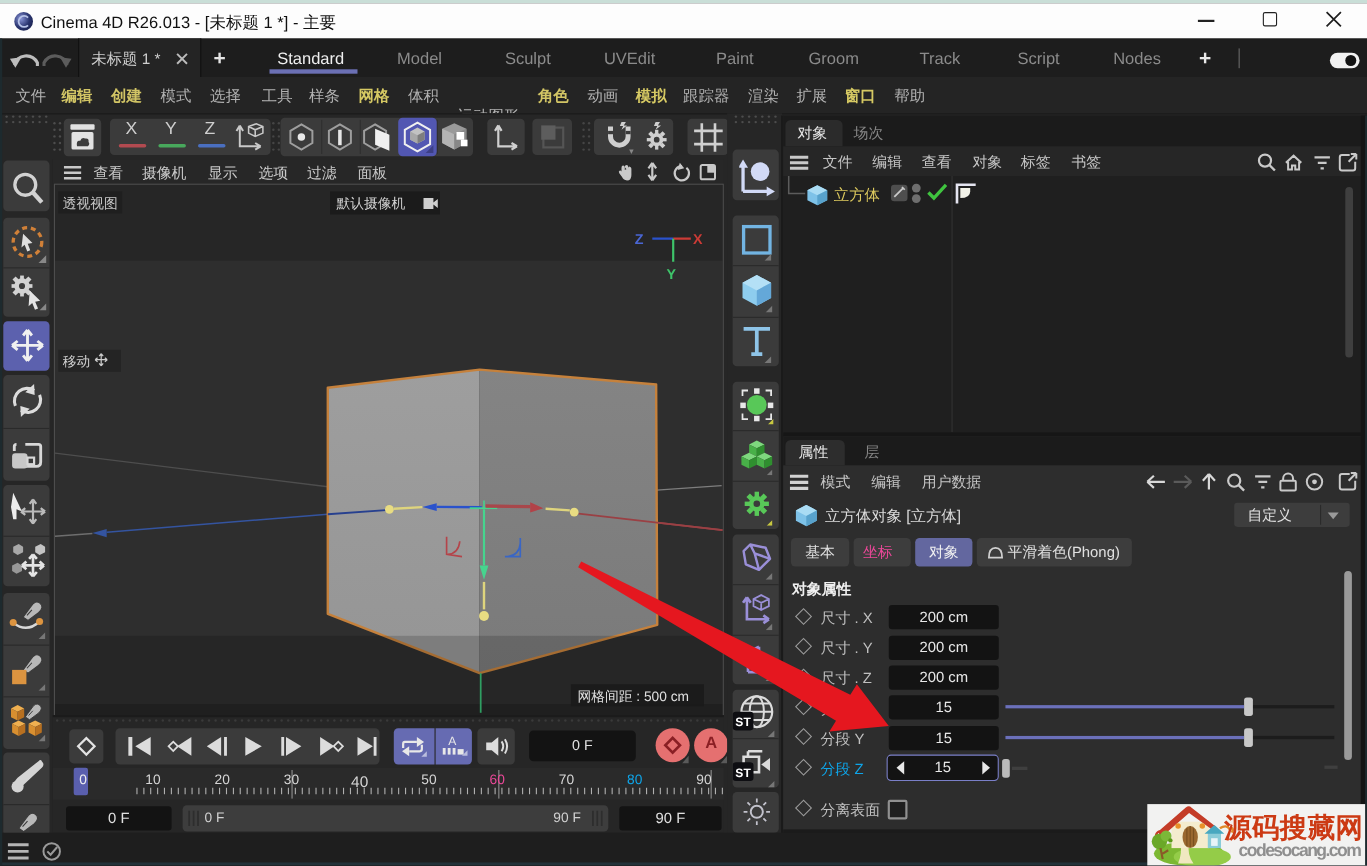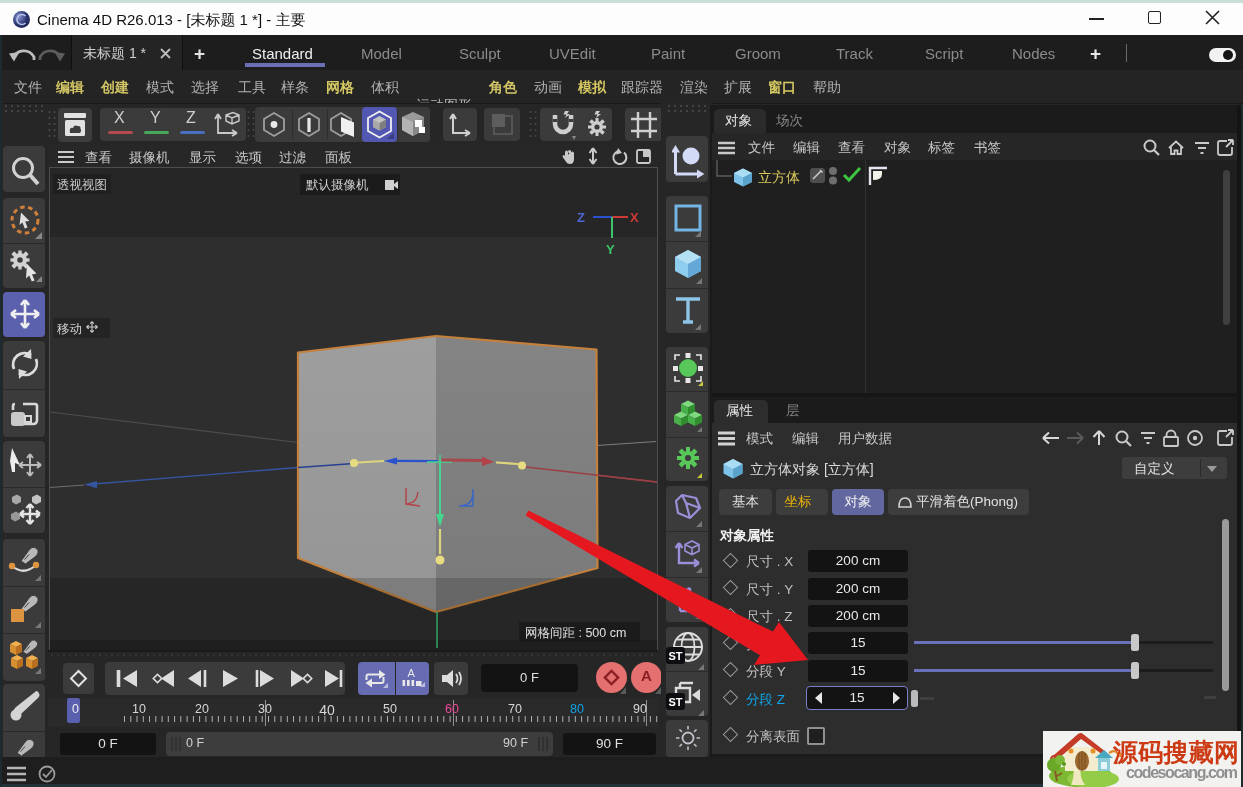--- a/index.html
+++ b/index.html
@@ -836,21 +836,21 @@
   <div class="abs" style="left:1122px;top:457px;width:105px;height:22px;background:#3d3d3d;border-radius:3px;"></div>
   <div class="txt" style="left:1134px;top:460px;font-size:13.5px;color:#e2e2e2;">自定义</div>
   <div class="abs" style="left:1200px;top:459px;width:1px;height:18px;background:#2a2a2a;"></div>
   <svg class="abs" style="left:1206px;top:465px;" width="12" height="8">
       <path d="M1,1 L6,7 L11,1 Z" fill="#9a9a9a"></path>
     </svg>
 
   <div class="abs" style="left:719px;top:489px;width:53px;height:26px;background:#3d3d3d;border-radius:4px;"></div>
   <div class="txt" style="left:719px;top:493px;width:53px;text-align:center;font-size:13.5px;color:#e0e0e0;">基本</div>
   <div class="abs" style="left:776px;top:489px;width:52px;height:26px;background:#3d3d3d;border-radius:4px;"></div>
-  <div class="txt" style="left:776px;top:493px;width:44px;text-align:center;font-size:13.5px;color:#eab308;">坐标</div>
+  <div class="txt" style="left:776px;top:493px;width:44px;text-align:center;font-size:13.5px;color:#ec4899;">坐标</div>
   <div class="abs" style="left:832px;top:489px;width:52px;height:26px;background:#63679f;border-radius:4px;"></div>
   <div class="txt" style="left:832px;top:493px;width:52px;text-align:center;font-size:13.5px;color:#f2f2f2;">对象</div>
   <div class="abs" style="left:888px;top:489px;width:141px;height:26px;background:#3d3d3d;border-radius:4px;"></div>
   <svg class="abs" style="left:897px;top:494px;" width="16" height="16">
       <path d="M2,13 Q2,4 8,4 Q14,4 14,13 Z" fill="none" stroke="#d0d0d0" stroke-width="1.6"></path>
     </svg>
   <div class="txt" style="left:916px;top:493px;font-size:13.5px;color:#e0e0e0;">平滑着色(Phong)</div>
 
   <div class="txt" style="left:720px;top:527px;font-size:13.5px;font-weight:bold;color:#f0f0f0;">对象属性</div>
   <div class="abs" style="left:725px;top:555px;width:9px;height:9px;border:1.5px solid #999;transform:rotate(45deg);"></div>

